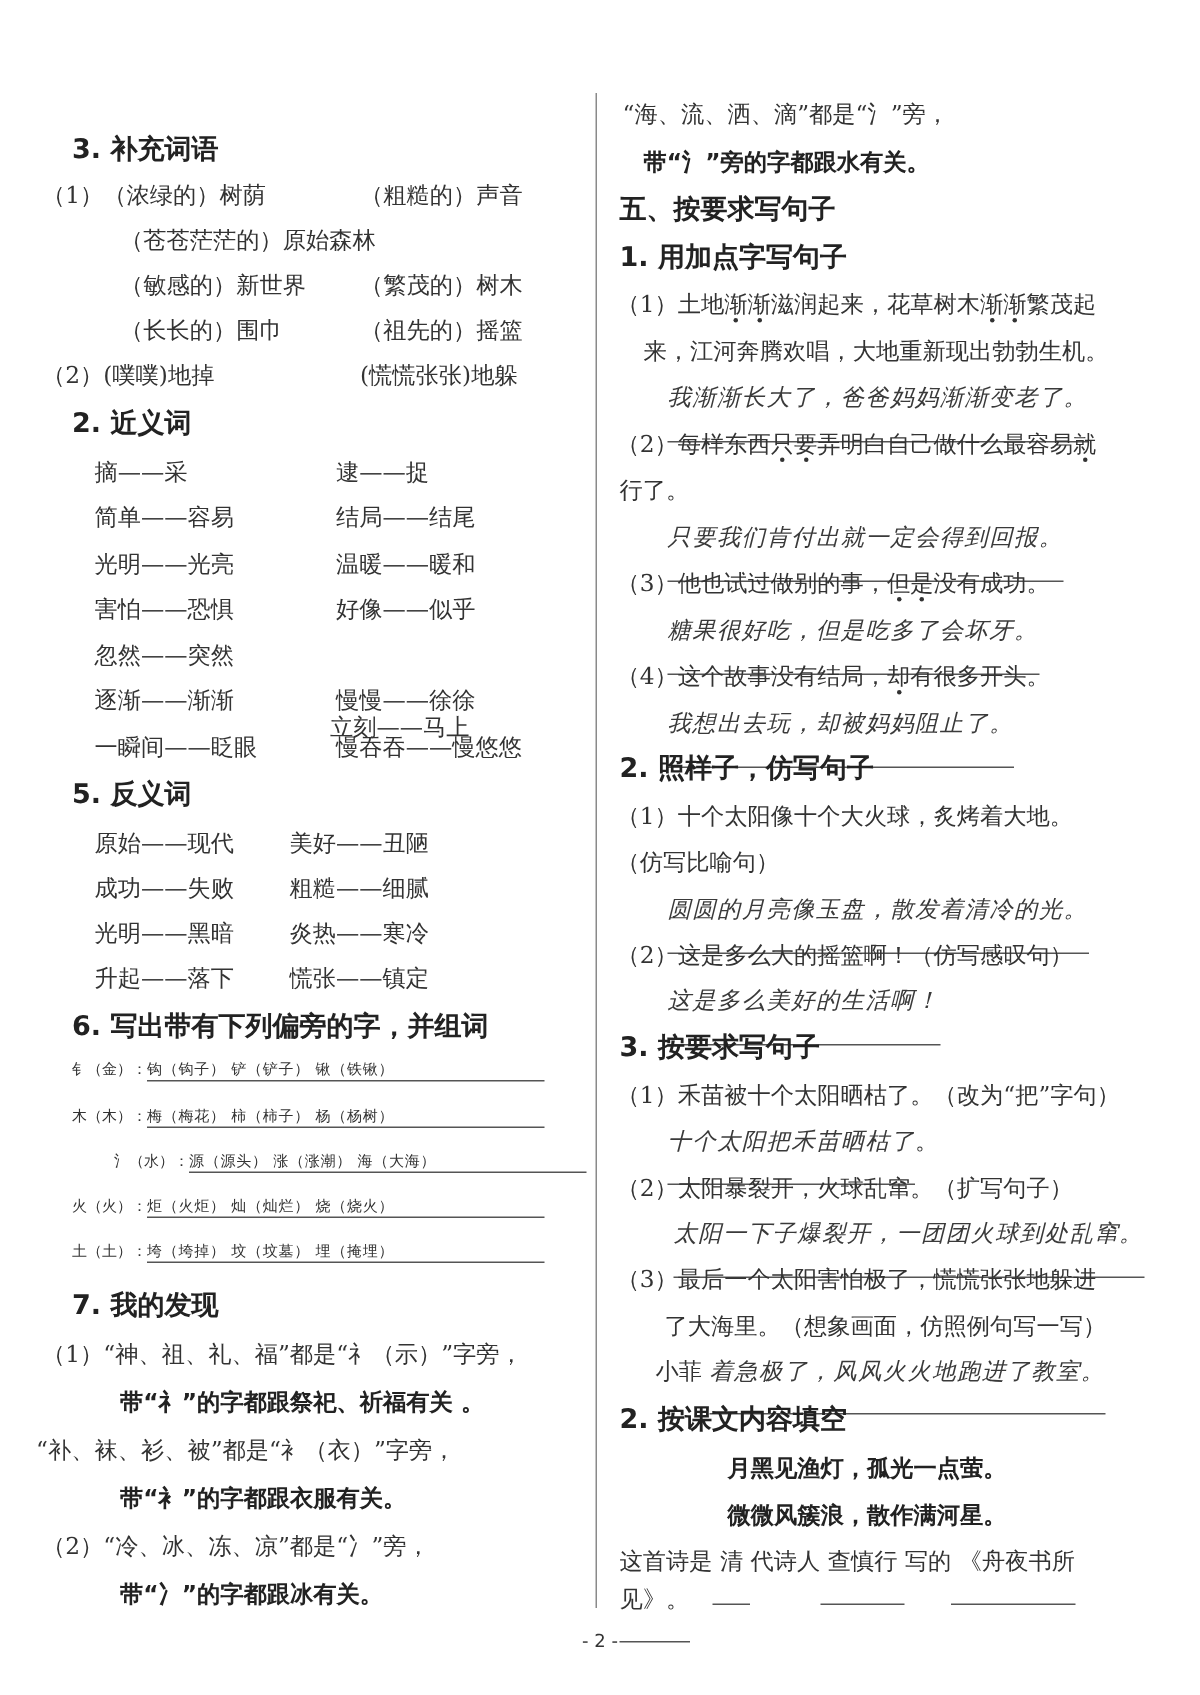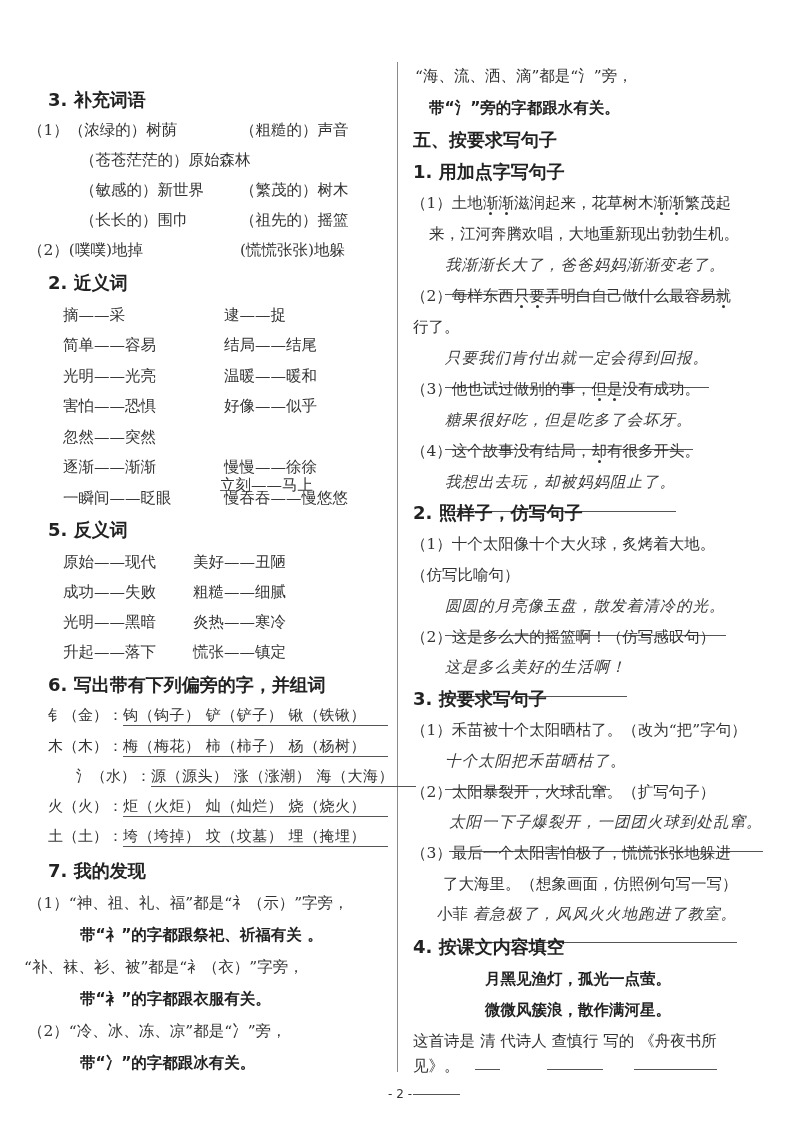--- a/index.html
+++ b/index.html
@@ -14,21 +14,21 @@
   .col-right { left: 413px; width: 372px; }
   .line { position: absolute; white-space: nowrap; font-size: 15.5px; line-height: 20px; }
   .h { font-family: "DejaVu Sans", "Liberation Sans", sans-serif; font-weight: bold; color: #222; font-size: 18px; }
   .b { font-family: "DejaVu Sans", "Liberation Sans", sans-serif; font-weight: bold; color: #222; }
   .ul { border-bottom: 1.5px solid #555; padding-bottom: 19px; }
   .hand { font-family: "DejaVu Serif", serif; font-style: italic; color: #3a3a3a; letter-spacing: 1px; }
   .pair { position: absolute; white-space: nowrap; font-size: 15.5px; }
   .dot { position: relative; }
   .dot::after { content: ""; position: absolute; left: 50%; bottom: -3px; width: 3px; height: 3px; margin-left: -1.5px; border-radius: 50%; background: #333; }
   .pagenum { position: absolute; left: 0; width: 800px; top: 1087px; text-align: center; font-size: 12px; font-family: "DejaVu Sans", sans-serif; color: #333; }
-  .radrow { position: absolute; white-space: nowrap; font-size: 15px; left: 0; }
+  .radrow { position: absolute; white-space: nowrap; font-size: 10px; left: 0; }
   .radrow .ans { border-bottom: 1.5px solid #555; display: inline-block; width: 265px; letter-spacing: 0.5px; }
 </style>
 </head>
 <body>
 
 <div class="page">
   <div class="divider"></div>
 
   <div class="col col-left">
 
@@ -137,21 +137,21 @@
     </div>
     <div class="line" style="top:782px;left:-2px;">（2）太阳暴裂开，火球乱窜。（扩写句子）</div>
     <div class="line hand ul" style="top:812px;left:36px;">太阳一下子爆裂开，一团团火球到处乱窜。</div>
     <div class="line" style="top:843px;left:-2px;">（3）最后一个太阳害怕极了，慌慌张张地躲进</div>
     <div class="line" style="top:874px;left:30px;">了大海里。（想象画面，仿照例句写一写）</div>
     <div class="line" style="top:904px;left:24px;">
       <span>小菲</span>
       <span class="hand ul">着急极了，风风火火地跑进了教室。</span>
     </div>
 
-    <div class="line h" style="top:937px;left:0;">4. 按课文内容填空</div>
+    <div class="line h" style="top:937px;left:0;">2. 按课文内容填空</div>
     <div class="line b" style="top:969px;left:72px;">月黑见渔灯，孤光一点萤。</div>
     <div class="line b" style="top:1000px;left:72px;">微微风簇浪，散作满河星。</div>
     <div class="line" style="top:1031px;left:0;">
       <span>这首诗是</span><span class="ul"> 清 </span><span>代诗人</span><span class="ul"> 查慎行 </span><span>写的</span><span class="ul"> 《舟夜书所</span>
     </div>
     <div class="line" style="top:1056px;left:0;">
       <span class="ul">见》。 </span>
     </div>
   </div>
 

